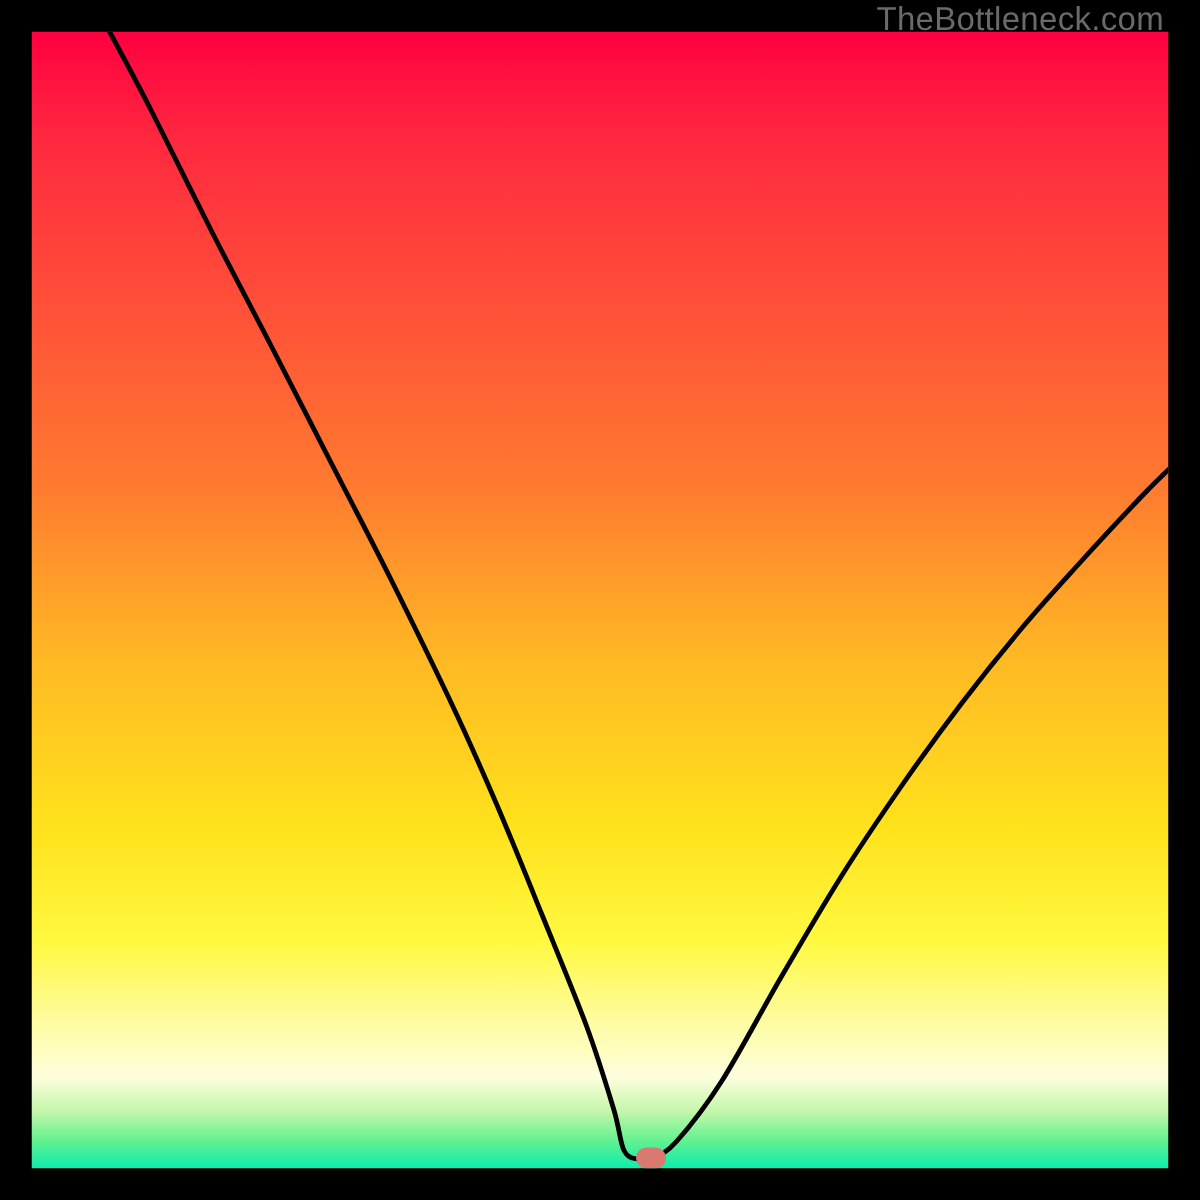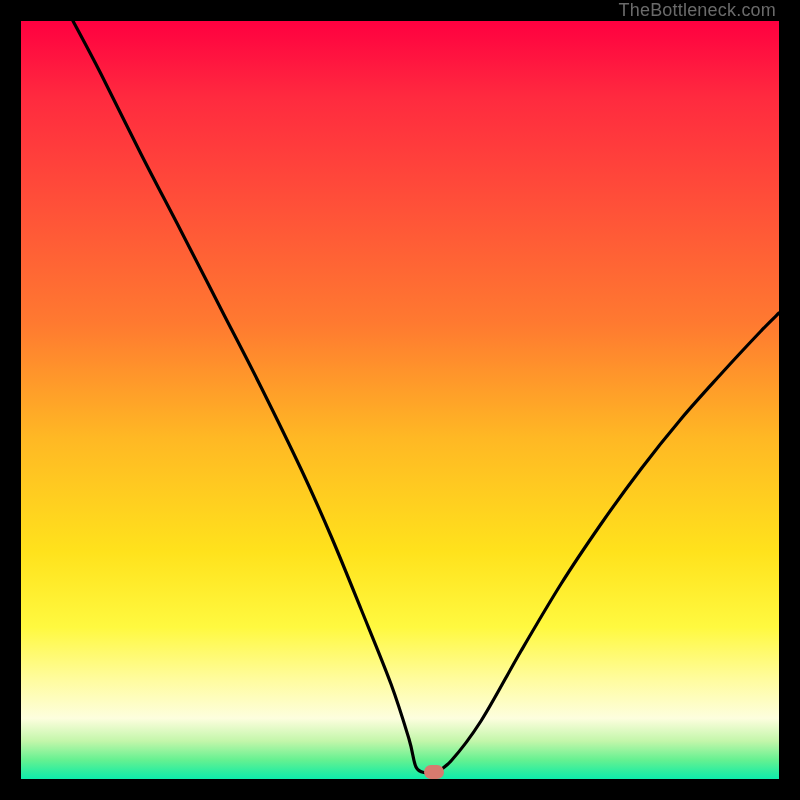--- a/index.html
+++ b/index.html
@@ -51,21 +51,21 @@
     height: 14px;
     border-radius: 8px;
     background: #d87a6f;
     transform: translate(-50%, -50%);
   }
   .watermark {
     position: absolute;
     top: 0px;
     right: 24px;
     color: #6a6a6a;
-    font-size: 18px;
+    font-size: 22px;
     font-weight: 400;
     letter-spacing: 0.2px;
   }
 </style>
 </head>
 <body>
 
 <div class="watermark">TheBottleneck.com</div>
 
 <div class="frame">

